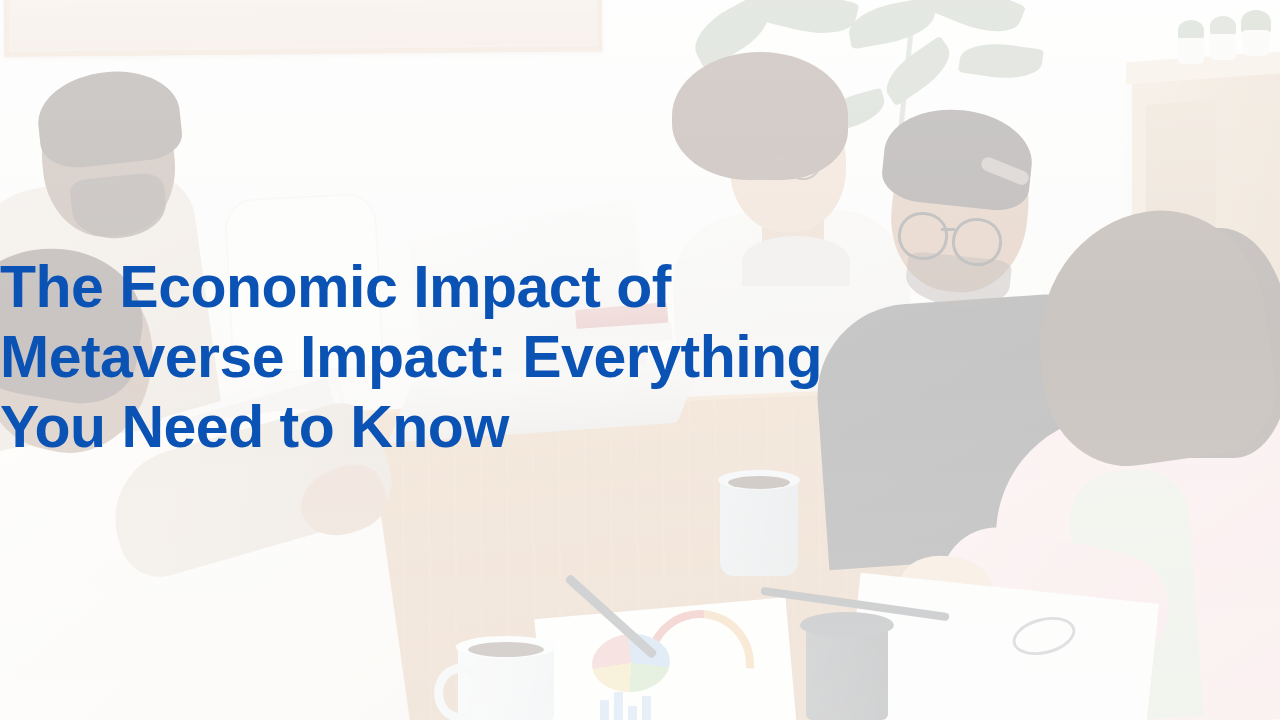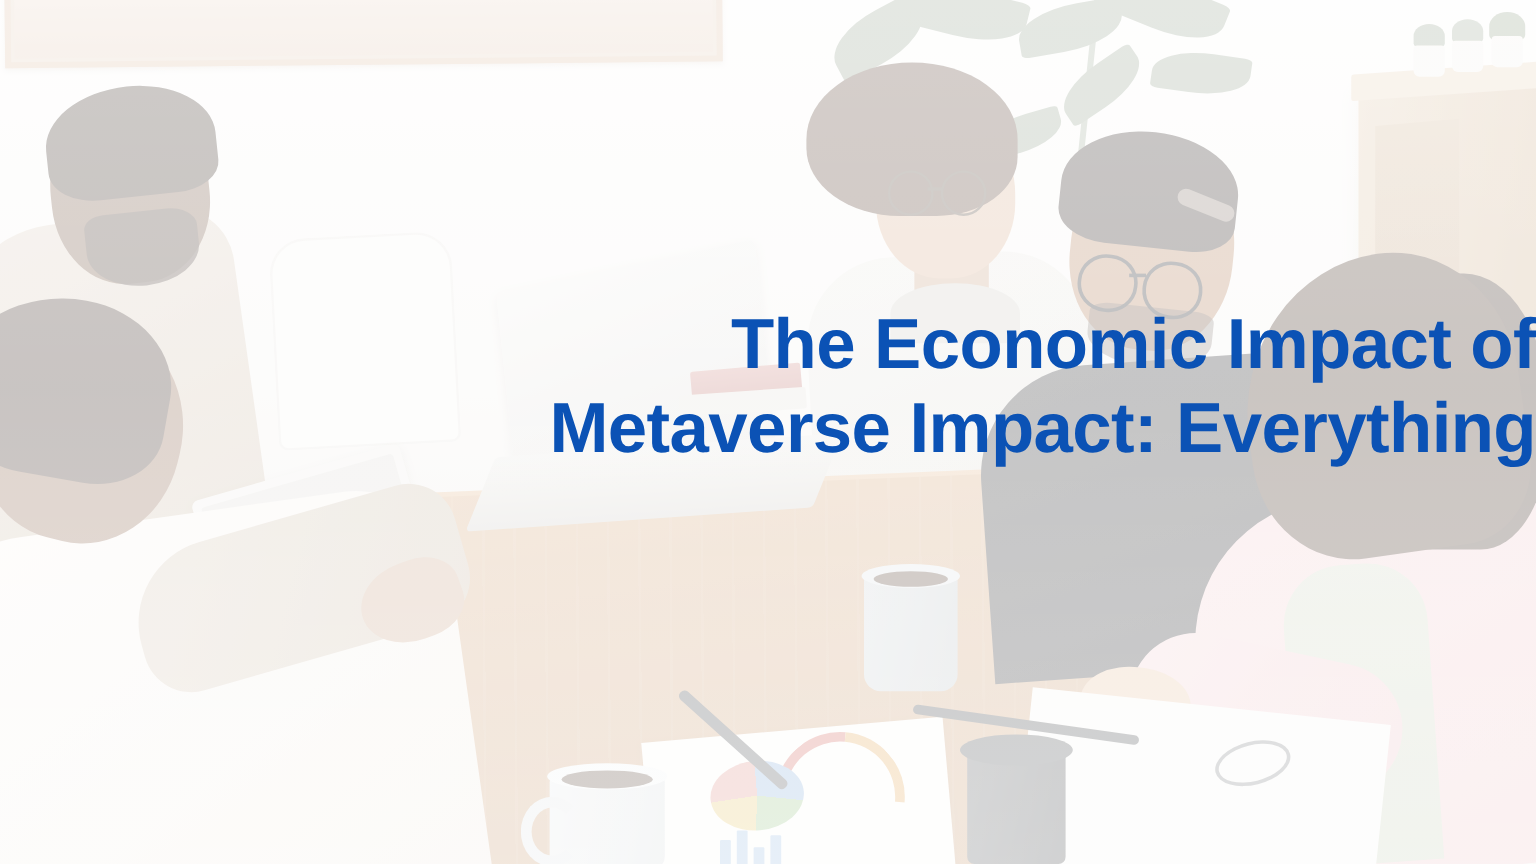--- a/index.html
+++ b/index.html
@@ -308,21 +308,21 @@
     pointer-events:none;
   }
 
   
   .title-wrap{
     position:absolute;
     left:0; right:0;
     top:252px;
     display:flex;
     flex-direction:column;
-    align-items:flex-end;
+    align-items:flex-start;
     justify-content:center;
     pointer-events:none;
   }
   .title-line{
     display:block;
     font-family:"Liberation Sans","DejaVu Sans",sans-serif;
     font-weight:bold;
     font-size:59px;
     line-height:70px;
     letter-spacing:-0.5px;
@@ -457,15 +457,16 @@
     <div class="mug-top"></div>
     <div class="mug-cof"></div>
 
     <div class="wash" style="background: rgba(255, 255, 255, 0.72);"></div>
     <div class="wash2"></div>
   </div>
 
   <div class="title-wrap">
     <span class="title-line" style="color: rgb(11, 82, 181);">The Economic Impact of</span>
     <span class="title-line" style="color: rgb(11, 82, 181);">Metaverse Impact: Everything</span>
+    <span class="title-line" style="color: rgb(11, 82, 181);">You Need to Know</span>
   </div>
 
 </div>
 
 </body></html>

